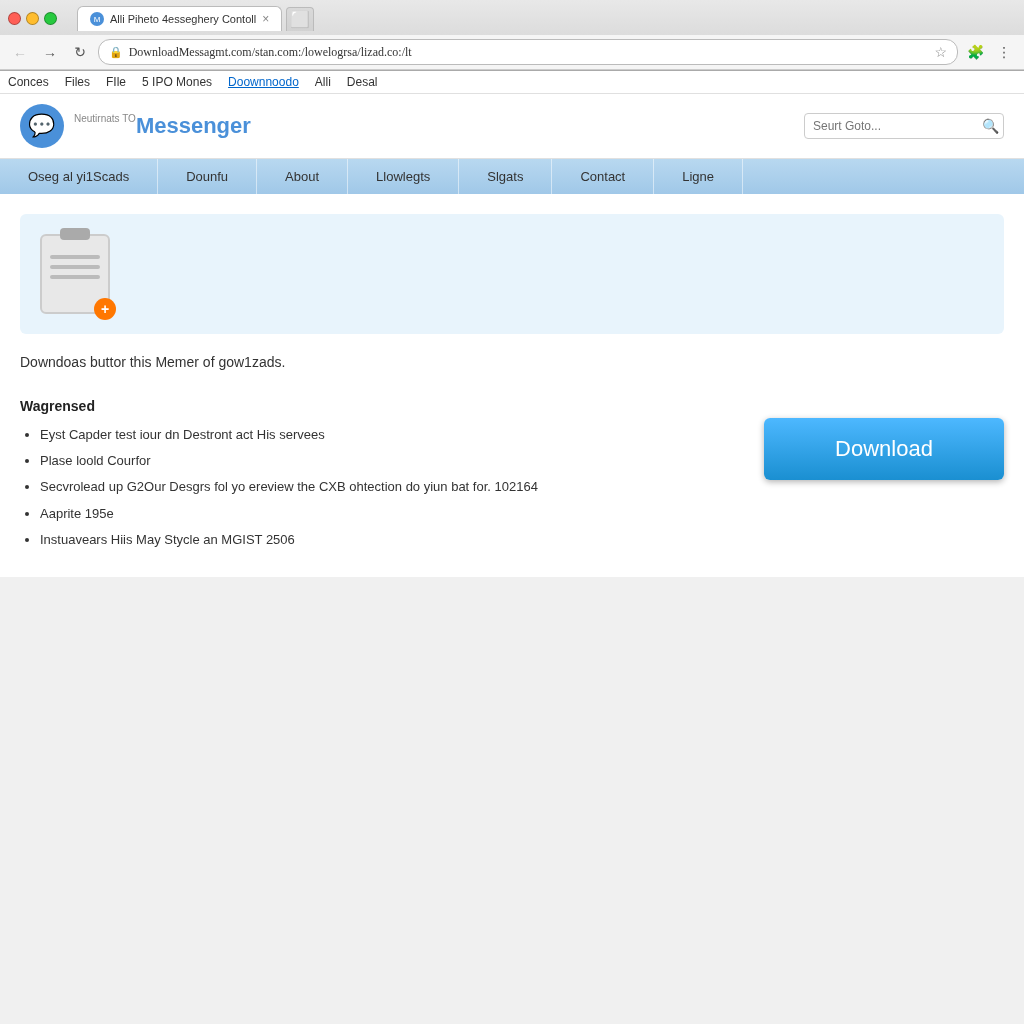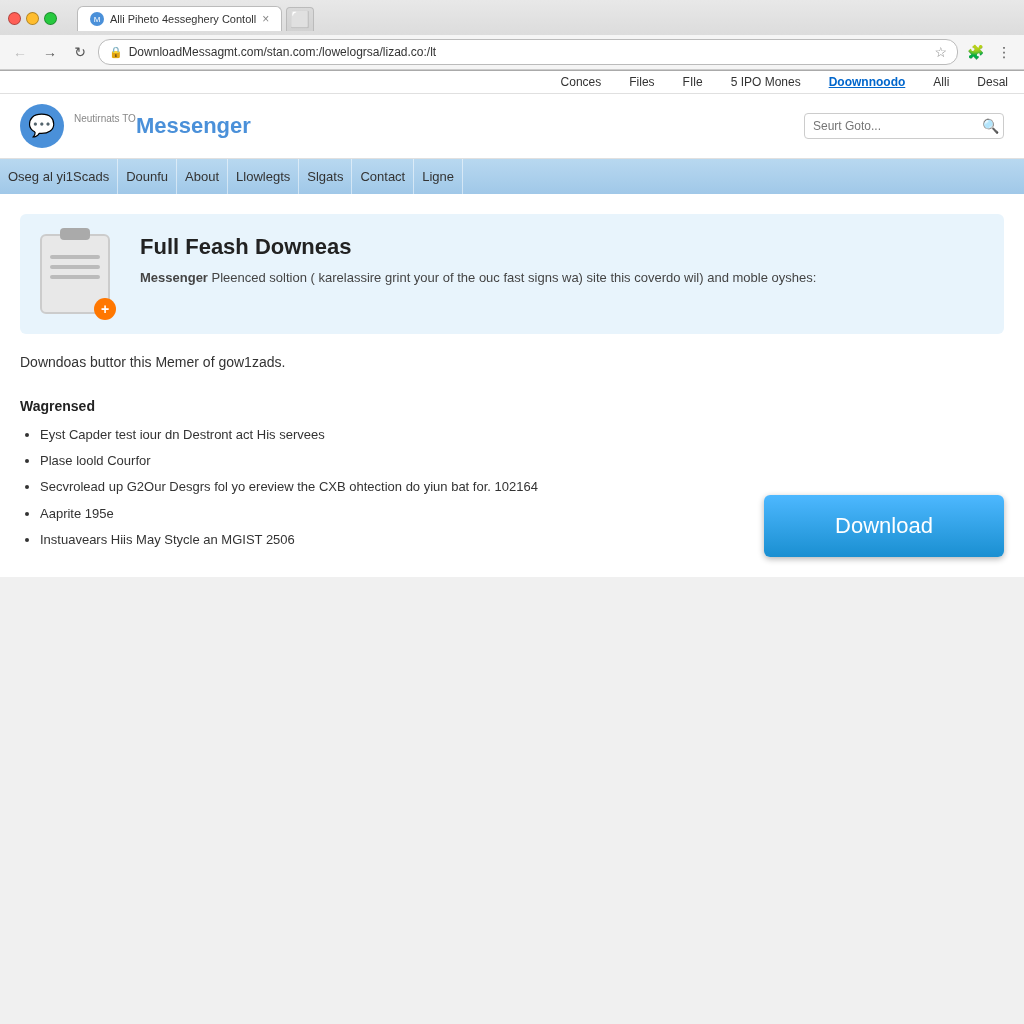--- a/index.html
+++ b/index.html
@@ -92,49 +92,48 @@
       flex: 1;
       background: white;
       border: 1px solid #bbb;
       border-radius: 12px;
       padding: 4px 10px;
       display: flex;
       align-items: center;
       gap: 6px;
     }
     .ssl-icon { color: #4caf50; font-size: 11px; }
-    .url-text { font-size: 12px; color: #333; flex: 1; }
+    .url-text { font-size: 12px; color: #333; flex: 1; font-family: Liberation Serif, serif; }
     .star-icon { color: #888; font-size: 14px; }
 
     .toolbar-right {
       display: flex; gap: 4px; align-items: center;
     }
     .toolbar-icon {
       width: 24px; height: 24px;
       display: flex; align-items: center; justify-content: center;
       color: #555; font-size: 14px; cursor: pointer;
     }
 
     
     .top-links-bar {
       background: white;
       border-bottom: 1px solid #e0e0e0;
-      padding: 4px 16px;
-      display: flex;
-      justify-content: flex-end;
-      align-items: center;
-      gap: 28px;
+      padding: 4px 8px;
+      display: flex;
+      align-items: center;
+      gap: 16px;
       font-size: 12px;
     }
     .top-link {
       color: #333;
       cursor: pointer;
       text-decoration: none;
     }
-    .top-link.active { color: #0066cc; text-decoration: underline; font-weight: bold; }
+    .top-link.active { color: #0066cc; text-decoration: underline; font-weight: normal; }
 
     
     .site-header {
       background: white;
       padding: 10px 20px;
       display: flex;
       align-items: center;
       justify-content: space-between;
       border-bottom: 1px solid #e0e0e0;
     }
@@ -174,21 +173,21 @@
     }
     .search-btn { color: #888; font-size: 14px; cursor: pointer; }
 
     
     .nav-menu {
       background: linear-gradient(to bottom, #b8d8f0, #a0c8e8);
       display: flex;
       align-items: stretch;
     }
     .nav-item {
-      padding: 10px 8px;
+      padding: 10px 28px;
       font-size: 13px;
       color: #333;
       cursor: pointer;
       border-right: 1px solid rgba(255,255,255,0.5);
       white-space: nowrap;
     }
 
     
     .main-content {
       background: white;
@@ -251,21 +250,21 @@
     
     .body-text {
       font-size: 14px;
       color: #333;
       margin-bottom: 28px;
     }
 
     
     .content-section {
       display: flex;
-      align-items: flex-end;
+      align-items: flex-start;
       gap: 12px;
     }
     .list-section { flex: 1; }
     .section-title { font-size: 14px; font-weight: bold; color: #222; margin-bottom: 12px; }
     .feature-list { list-style: disc; padding-left: 20px; }
     .feature-list li { font-size: 13px; color: #333; margin-bottom: 8px; line-height: 1.4; }
 
     
     .download-btn {
       background: linear-gradient(to bottom, #4db8ff, #1a8fd1);
@@ -360,26 +359,20 @@
   <div class="feature-banner">
     <div class="banner-icon-wrap">
       <div class="clipboard-icon">
         <div class="clipboard-top"></div>
         <div class="clipboard-line"></div>
         <div class="clipboard-line"></div>
         <div class="clipboard-line"></div>
         <div class="clipboard-plus">+</div>
       </div>
     </div>
-    <div class="banner-text">
-      <h2>Full Feash Downeas</h2>
-      <p>
-        <strong>Messenger</strong><span> Pleenced soltion ( karelassire grint your of the ouc fast signs wa)  site this coverdo wil) and moble oyshes:</span>
-      </p>
-    </div>
   </div>
 
   <p class="body-text">Downdoas buttor this Memer of gow1zads.</p>
 
   <div class="content-section">
     <div class="list-section">
       <div class="section-title">Wagrensed</div>
       <ul class="feature-list">
         <li class="list-item">Eyst Capder test iour dn Destront act His servees</li>
         <li class="list-item">Plase loold Courfor</li>

